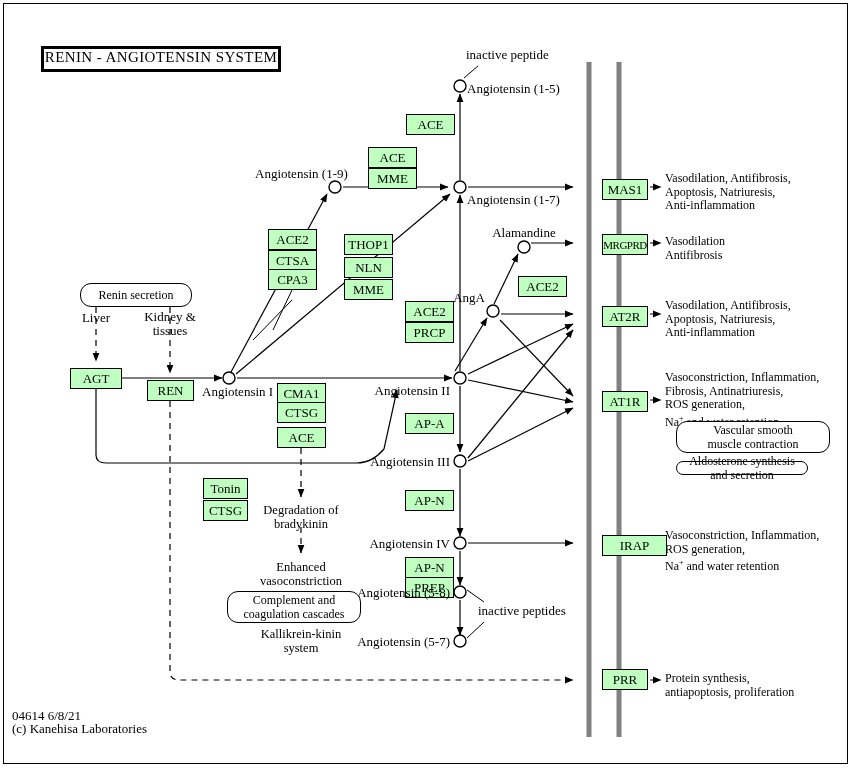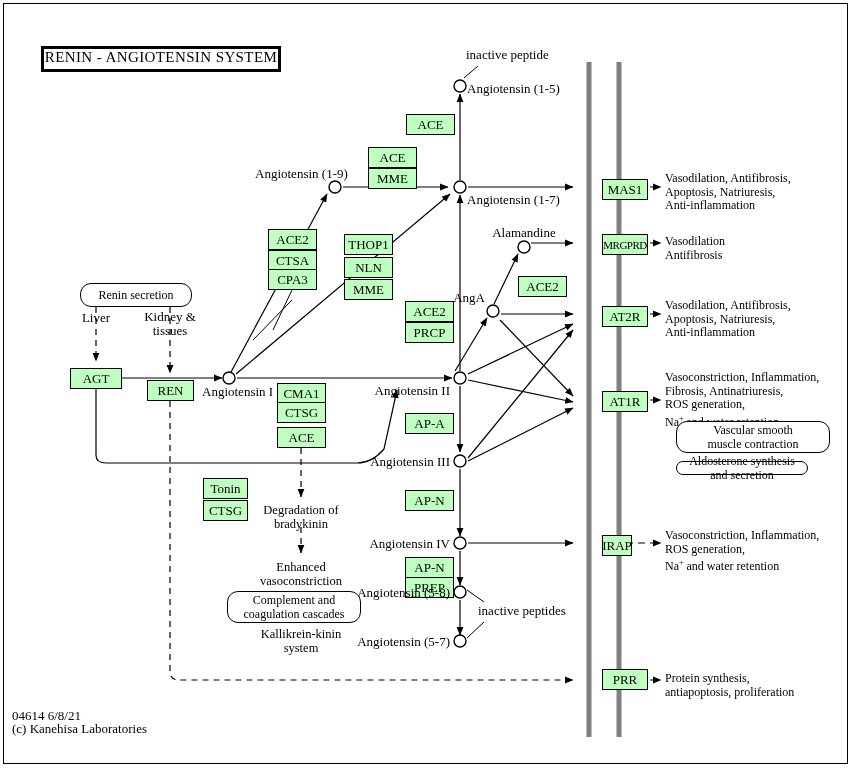--- a/index.html
+++ b/index.html
@@ -206,21 +206,21 @@
     </div>
   <div class="recept narrow" style="left:580px;top:234px;width:46px">
       <span>MRGPRD</span>
     </div>
   <div class="recept" style="left:580px;top:306px;width:46px">
       <span>AT2R</span>
     </div>
   <div class="recept" style="left:580px;top:391px;width:46px">
       <span>AT1R</span>
     </div>
-  <div class="recept" style="left:580px;top:535px;width:30px">
+  <div class="recept" style="left:580px;top:535px;width:65px">
       <span>IRAP</span>
     </div>
   <div class="recept" style="left:580px;top:669px;width:46px">
       <span>PRR</span>
     </div>
 
   <div class="eff" style="left:665px;top:172px">
       <div>Vasodilation, Antifibrosis,</div>
       <div>Apoptosis, Natriuresis,</div>
       <div>Anti-inflammation</div>

